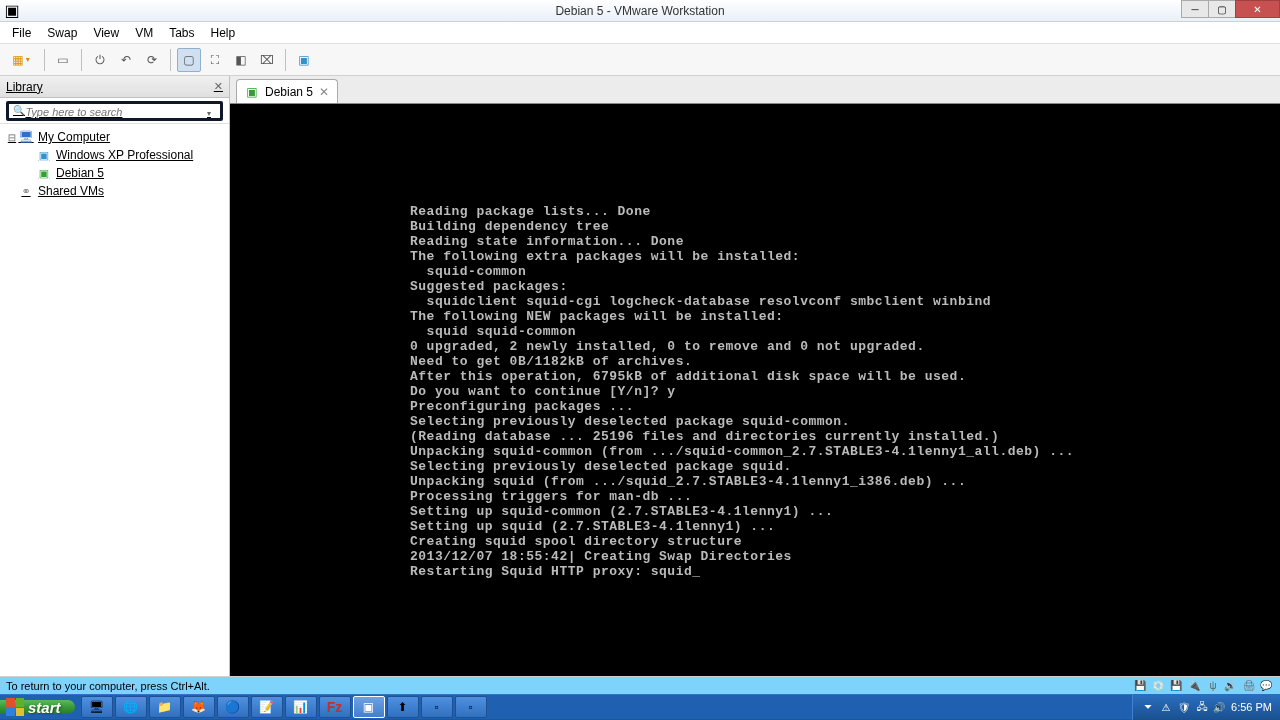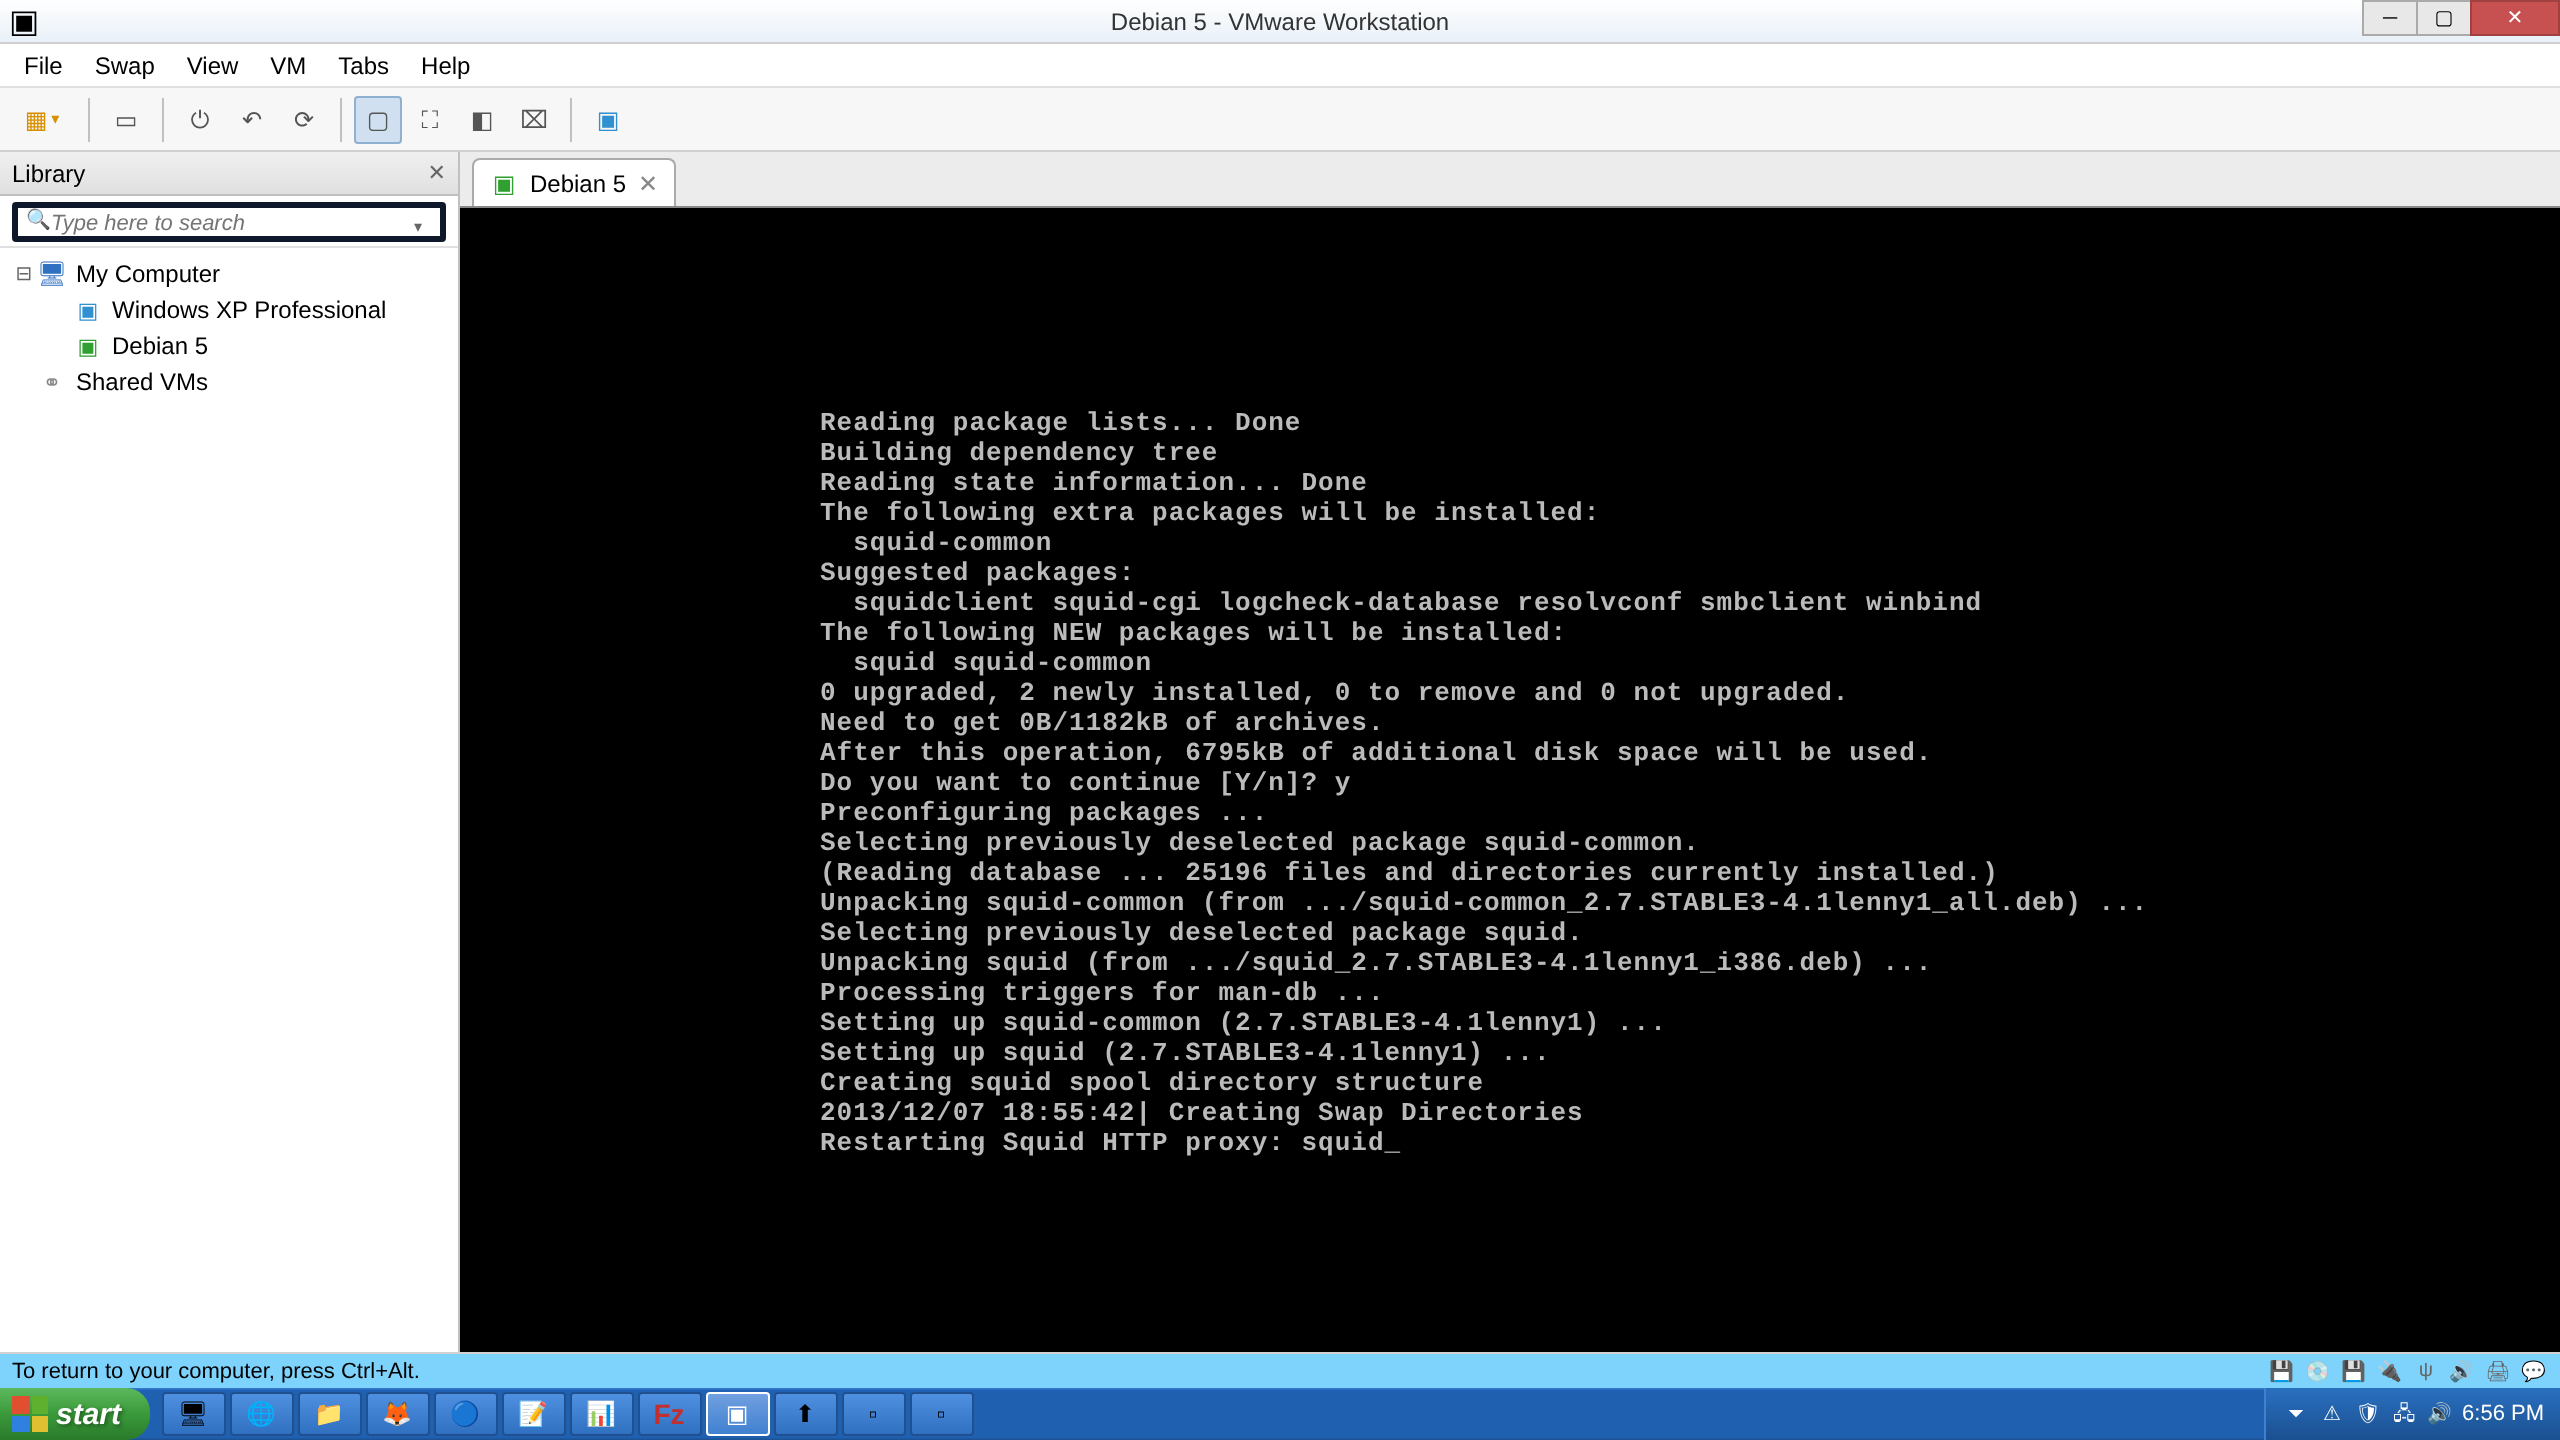--- a/index.html
+++ b/index.html
@@ -22,21 +22,21 @@
 .toolbar .tbtn { width: 24px; height: 24px; border: 1px solid transparent; display: flex; align-items: center; justify-content: center; cursor: pointer; font-size: 12px; color: #555; border-radius: 2px; }
 .toolbar .sep { width: 1px; height: 22px; background: #c0c0c0; margin: 0 4px; }
 .toolbar .tbtn.power { color: #d89000; }
 .toolbar .tbtn.dropdown::after { content: '▾'; font-size: 8px; margin-left: 2px; }
 .toolbar .tbtn.wide { width: 34px; }
 
 
 .main { display: flex; height: 600px; }
 
 
-.library { width: 230px; border-right: 1px solid #c0c0c0; display: flex; flex-direction: column; background: #fff; }
+.library { width: 230px; border-right: 1px solid #c0c0c0; display: flex; flex-direction: column; background: #fff; text-decoration: underline; }
 .library-header { height: 22px; background: linear-gradient(#f0f0f0, #e0e0e0); border-bottom: 1px solid #c0c0c0; display: flex; align-items: center; justify-content: space-between; padding: 0 6px; font-size: 12px; }
 .library-header .close-x { cursor: pointer; font-size: 11px; color: #666; }
 .library-search { height: 26px; padding: 3px 6px; border-bottom: 1px solid #e0e0e0; display: flex; align-items: center; }
 .library-search .search-wrap { flex: 1; display: flex; align-items: flex-end; border: 3px solid #0f172a; border-radius: 2px; height: 20px; padding: 0 4px; background: #fff; }
 .library-search input { flex: 1; border: none; outline: none; font-size: 11px; font-style: italic; color: #888; }
 .library-search .drop { width: 14px; text-align: center; font-size: 8px; color: #666; cursor: pointer; }
 .library-tree { flex: 1; padding: 4px 2px; font-size: 12px; overflow: auto; }
 .tree-row { display: flex; align-items: center; height: 18px; padding-left: 4px; cursor: pointer; }
 .tree-row .expander { width: 12px; font-size: 10px; color: #666; text-align: center; }
 .tree-row .node-icon { width: 16px; height: 16px; margin-right: 4px; display: inline-flex; align-items: center; justify-content: center; font-size: 11px; }
@@ -55,21 +55,21 @@
 .console { flex: 1; background: #000; padding: 100px 0 0 180px; overflow: hidden; }
 .console pre { font-family: 'Courier New', monospace; font-size: 13px; color: #bbbbbb; line-height: 15px; white-space: pre; font-weight: bold; letter-spacing: 0.5px; }
 
 
 .statusbar { height: 18px; background: #7dd3fc; border-top: 1px solid #d0d0d0; display: flex; align-items: center; justify-content: space-between; padding: 0 6px; font-size: 11px; }
 .statusbar .status-icons { display: flex; gap: 4px; }
 .statusbar .sicon { width: 14px; height: 14px; display: inline-flex; align-items: center; justify-content: center; color: #666; font-size: 10px; }
 
 
 .taskbar { position: absolute; bottom: 0; left: 0; right: 0; height: 26px; background: linear-gradient(#3a7fd5, #2060b0 5%, #2060b0 95%, #1a5090); display: flex; align-items: center; }
-.start-btn { height: 26px; padding: 0 14px 0 6px; background: linear-gradient(#5db85d, #3a9a3a 50%, #2a7a2a); border-radius: 0 12px 12px 0; display: flex; align-items: center; gap: 4px; color: #fff; font-weight: bold; font-style: italic; font-size: 15px; cursor: pointer; text-shadow: 1px 1px 2px rgba(0,0,0,0.4); }
+.start-btn { height: 14px; padding: 0 14px 0 6px; background: linear-gradient(#5db85d, #3a9a3a 50%, #2a7a2a); border-radius: 0 12px 12px 0; display: flex; align-items: center; gap: 4px; color: #fff; font-weight: bold; font-style: italic; font-size: 15px; cursor: pointer; text-shadow: 1px 1px 2px rgba(0,0,0,0.4); }
 .start-btn .win-flag { width: 18px; height: 18px; display: grid; grid-template: 1fr 1fr / 1fr 1fr; gap: 1px; }
 .start-btn .win-flag span:nth-child(1){background:#e05030;} .start-btn .win-flag span:nth-child(2){background:#60b030;}
 .start-btn .win-flag span:nth-child(3){background:#3080e0;} .start-btn .win-flag span:nth-child(4){background:#e0c030;}
 .task-items { display: flex; gap: 2px; margin-left: 6px; align-items: center; }
 .task-item { width: 32px; height: 22px; background: linear-gradient(#5090e0, #3070c0); border: 1px solid #205090; border-radius: 2px; display: flex; align-items: center; justify-content: center; cursor: pointer; font-size: 12px; }
 .task-item.active { background: linear-gradient(#70a0e0, #4080d0); border-color: #fff; }
 .systray { margin-left: auto; height: 26px; background: linear-gradient(#2a70c0, #1a5090); padding: 0 8px; display: flex; align-items: center; gap: 4px; color: #fff; font-size: 11px; border-left: 1px solid #4080d0; }
 .systray .tray-icon { width: 14px; height: 14px; display: inline-flex; align-items: center; justify-content: center; font-size: 10px; }
 
 

